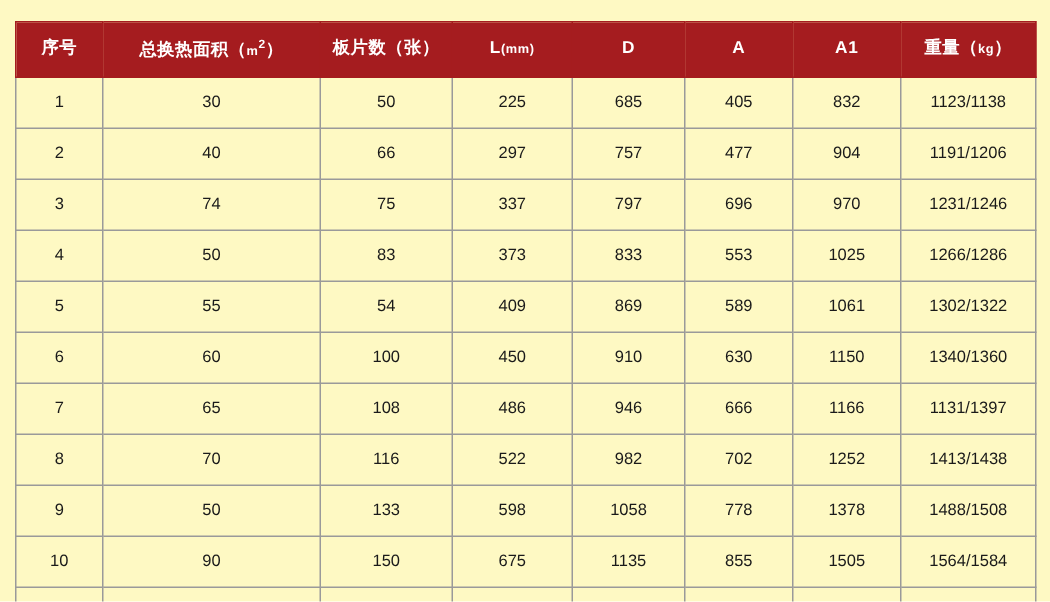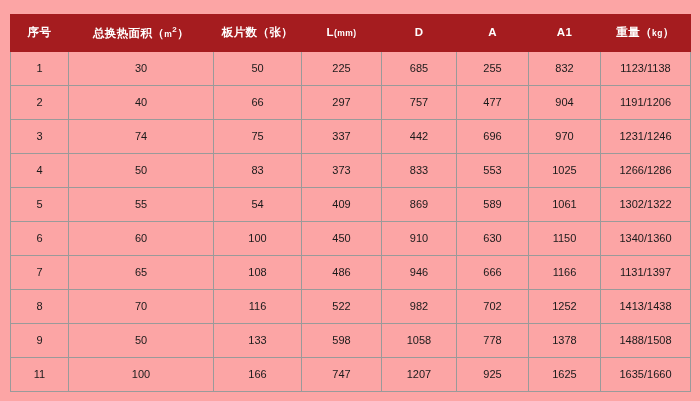--- a/index.html
+++ b/index.html
@@ -10,21 +10,21 @@
   body {
     width: 700px;
     height: 401px;
     font-family: "Liberation Sans", sans-serif;
     overflow: hidden;
   }
   .sheet {
     position: relative;
     width: 700px;
     height: 401px;
-    background: #fca5a5;
+    background: #fef9c3;
     box-sizing: border-box;
     padding: 14px 10px 10px 10px;
   }
   table.spec {
     width: 680px;
     border-collapse: collapse;
     table-layout: fixed;
     margin: 0 auto;
   }
   table.spec th,
@@ -97,40 +97,40 @@
         <th><span class="hdr-inner"><span>重量（</span><span class="unit">kg</span><span>）</span></span></th>
       </tr>
     </thead>
     <tbody id="tbody">
         <tr>
           <td>1</td>
           <td>30</td>
           <td>50</td>
           <td>225</td>
           <td>685</td>
-          <td>255</td>
+          <td>405</td>
           <td>832</td>
           <td>1123/1138</td>
         </tr>
         <tr>
           <td>2</td>
           <td>40</td>
           <td>66</td>
           <td>297</td>
           <td>757</td>
           <td>477</td>
           <td>904</td>
           <td>1191/1206</td>
         </tr>
         <tr>
           <td>3</td>
           <td>74</td>
           <td>75</td>
           <td>337</td>
-          <td>442</td>
+          <td>797</td>
           <td>696</td>
           <td>970</td>
           <td>1231/1246</td>
         </tr>
         <tr>
           <td>4</td>
           <td>50</td>
           <td>83</td>
           <td>373</td>
           <td>833</td>
@@ -182,20 +182,30 @@
           <td>9</td>
           <td>50</td>
           <td>133</td>
           <td>598</td>
           <td>1058</td>
           <td>778</td>
           <td>1378</td>
           <td>1488/1508</td>
         </tr>
         <tr>
+          <td>10</td>
+          <td>90</td>
+          <td>150</td>
+          <td>675</td>
+          <td>1135</td>
+          <td>855</td>
+          <td>1505</td>
+          <td>1564/1584</td>
+        </tr>
+        <tr>
           <td>11</td>
           <td>100</td>
           <td>166</td>
           <td>747</td>
           <td>1207</td>
           <td>925</td>
           <td>1625</td>
           <td>1635/1660</td>
         </tr>
       </tbody>

